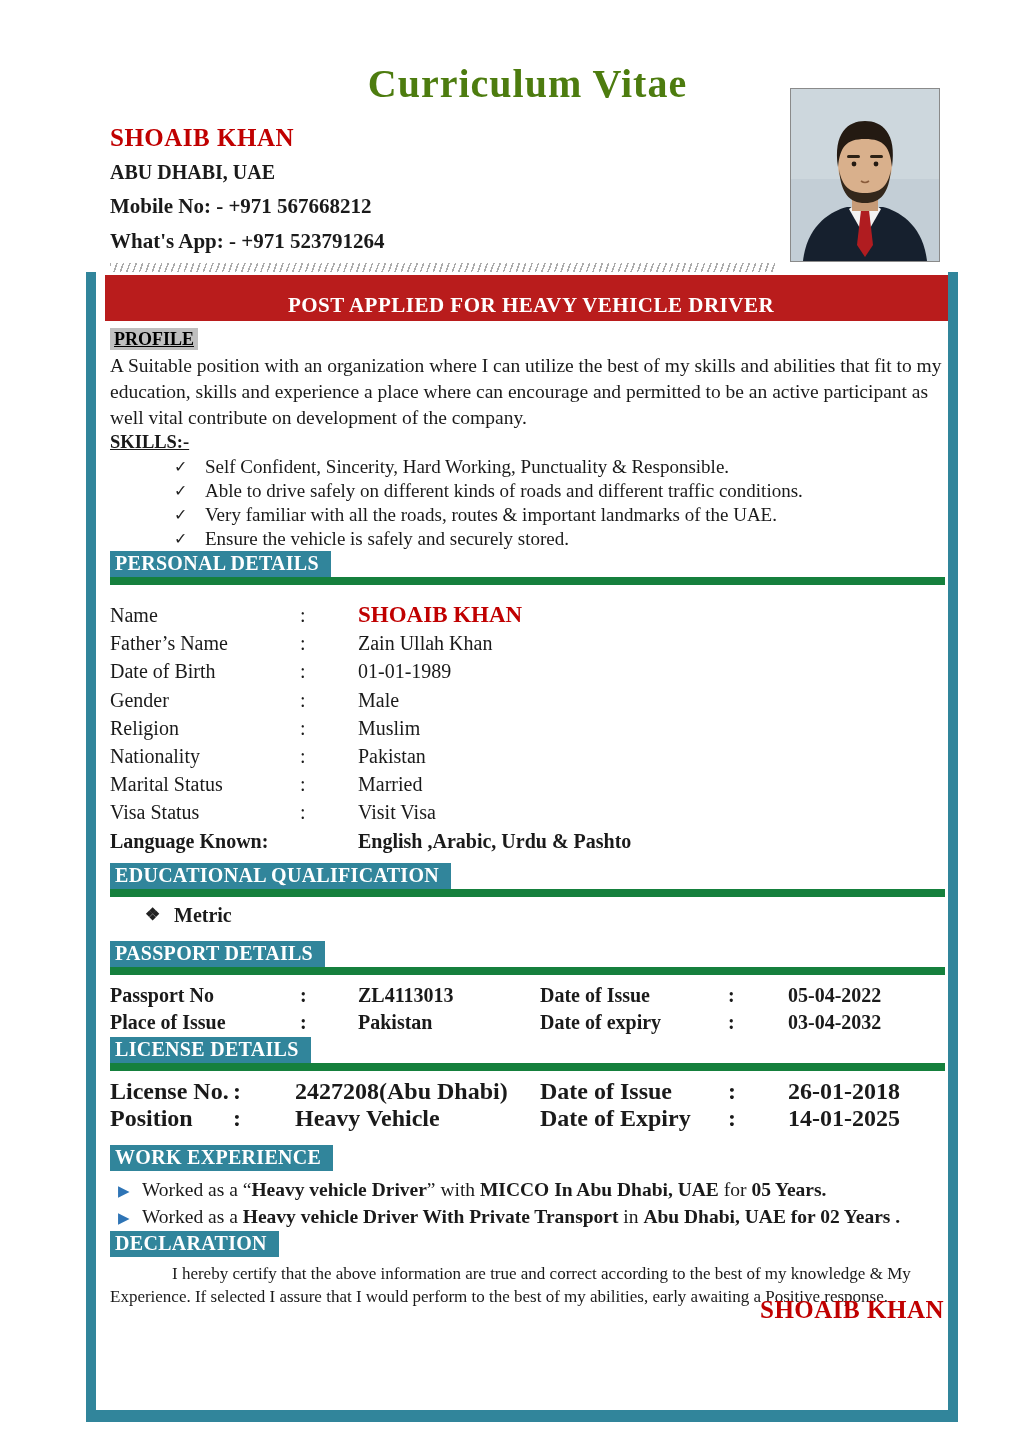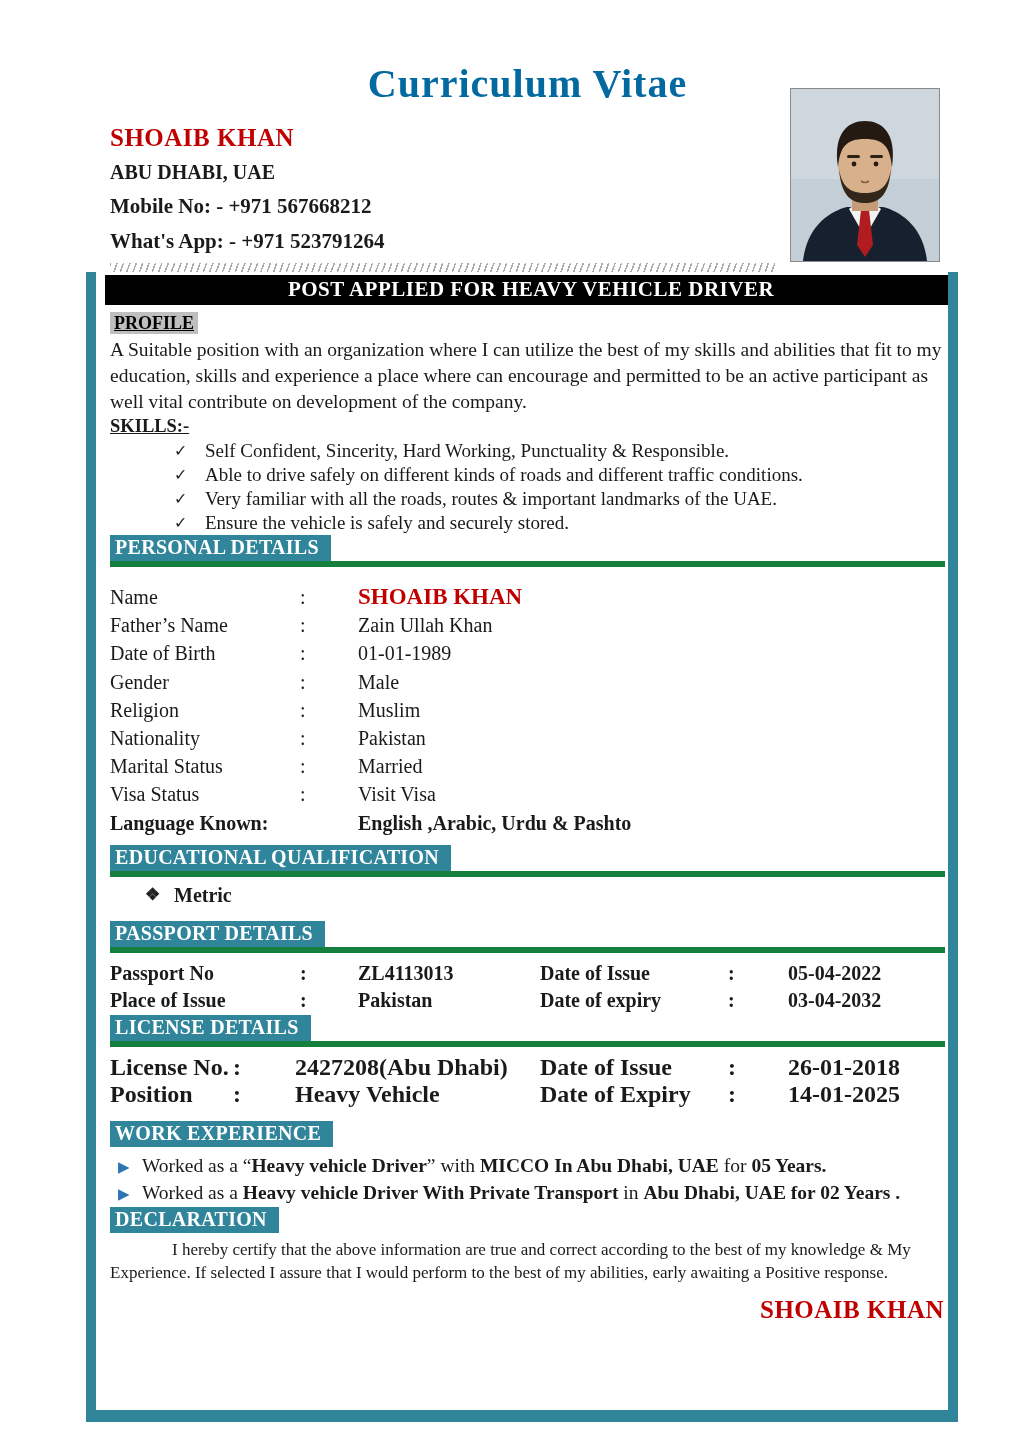--- a/index.html
+++ b/index.html
@@ -6,49 +6,49 @@
   html,body { background:#e8e8e8; }
   body { font-family:"Liberation Serif","DejaVu Serif",serif; color:#1a1a1a; }
   .page { position:relative; width:1024px; height:1449px; background:#ffffff; overflow:hidden; margin:0 auto; }
 
   
   .frame-left  { position:absolute; left:86px;  top:272px; width:10px; height:1150px; background:#31859B; }
   .frame-right { position:absolute; left:948px; top:272px; width:10px; height:1150px; background:#31859B; }
   .frame-bottom{ position:absolute; left:86px;  top:1410px; width:872px; height:12px; background:#31859B; }
 
   .doc-title { padding-top:60px; margin:0 79px 0 110px; text-align:center;
-               font-size:40px; font-weight:bold; color:#0369a1; letter-spacing:1px; }
+               font-size:40px; font-weight:bold; color:#4d7c0f; letter-spacing:1px; }
 
   .header { margin:16px 0 0 110px; }
   .header-name { font-size:25px; line-height:30px; font-weight:bold; color:#C00000; letter-spacing:.5px; }
   .header-location { font-size:20px; line-height:26px; font-weight:bold; margin-top:6px; }
   .header-contact  { font-size:21px; line-height:27px; font-weight:bold; margin-top:8px; }
 
   .photo-frame { position:absolute; left:790px; top:88px; width:150px; height:174px;
                  border:1px solid #8a8a8a; background:#c9d3d9; overflow:hidden; }
 
   .hatch { margin:8px 0 0 110px; width:666px; height:9px;
            background:repeating-linear-gradient(110deg,#ababab 0 1.5px,transparent 1.5px 6px); }
 
-  .post-banner { margin:3px 67px 0 105px; background:#000000; color:#fff; font-weight:bold;
-                 font-size:21px; line-height:23px; text-align:center; padding:3px 0 4px; letter-spacing:.5px; }
+  .post-banner { margin:3px 67px 0 105px; background:#b91c1c; color:#fff; font-weight:bold;
+                 font-size:21px; line-height:23px; text-align:center; padding:19px 0 4px; letter-spacing:.5px; }
 
   .content { margin:0 79px 0 110px; }
 
   .profile-heading { margin-top:7px; }
   .profile-heading .hl { display:inline-block; background:#BFBFBF; color:#000000; font-weight:bold;
                          font-size:18px; line-height:20px; padding:1px 4px; text-decoration:underline; }
   .profile-text { margin-top:3px; font-size:19.5px; line-height:26px; }
 
   .skills-heading { font-size:18.5px; line-height:22px; font-weight:bold; text-decoration:underline; }
   .skills-list { list-style:none; margin-top:2px; }
   .skills-list li { display:flex; font-size:19px; line-height:24px; padding-left:64px; }
   .skills-list .check { width:31px; flex:0 0 31px; font-size:16px; color:#222; }
 
-  .section-bar { display:flex; border-bottom:6px solid #15803d; margin-top:0; }
+  .section-bar { display:flex; border-bottom:8px solid #15803d; margin-top:0; }
   .section-bar.no-line { border-bottom:none; }
   .section-chip { display:inline-block; background:#31859B; color:#fff; font-weight:bold;
                   font-size:20px; line-height:23px; padding:1px 12px 2px 5px; letter-spacing:.3px; }
 
   .bar-personal { margin-top:0; }
   .ptable { margin-top:16px; }
   .prow { display:grid; grid-template-columns:190px 58px 1fr; font-size:20px; line-height:28.2px; }
   .value-name { color:#C00000; font-weight:bold; font-size:23px; }
   .lang-label { font-weight:bold; grid-column:1 / span 2; }
   .lang-value { font-weight:bold; }

